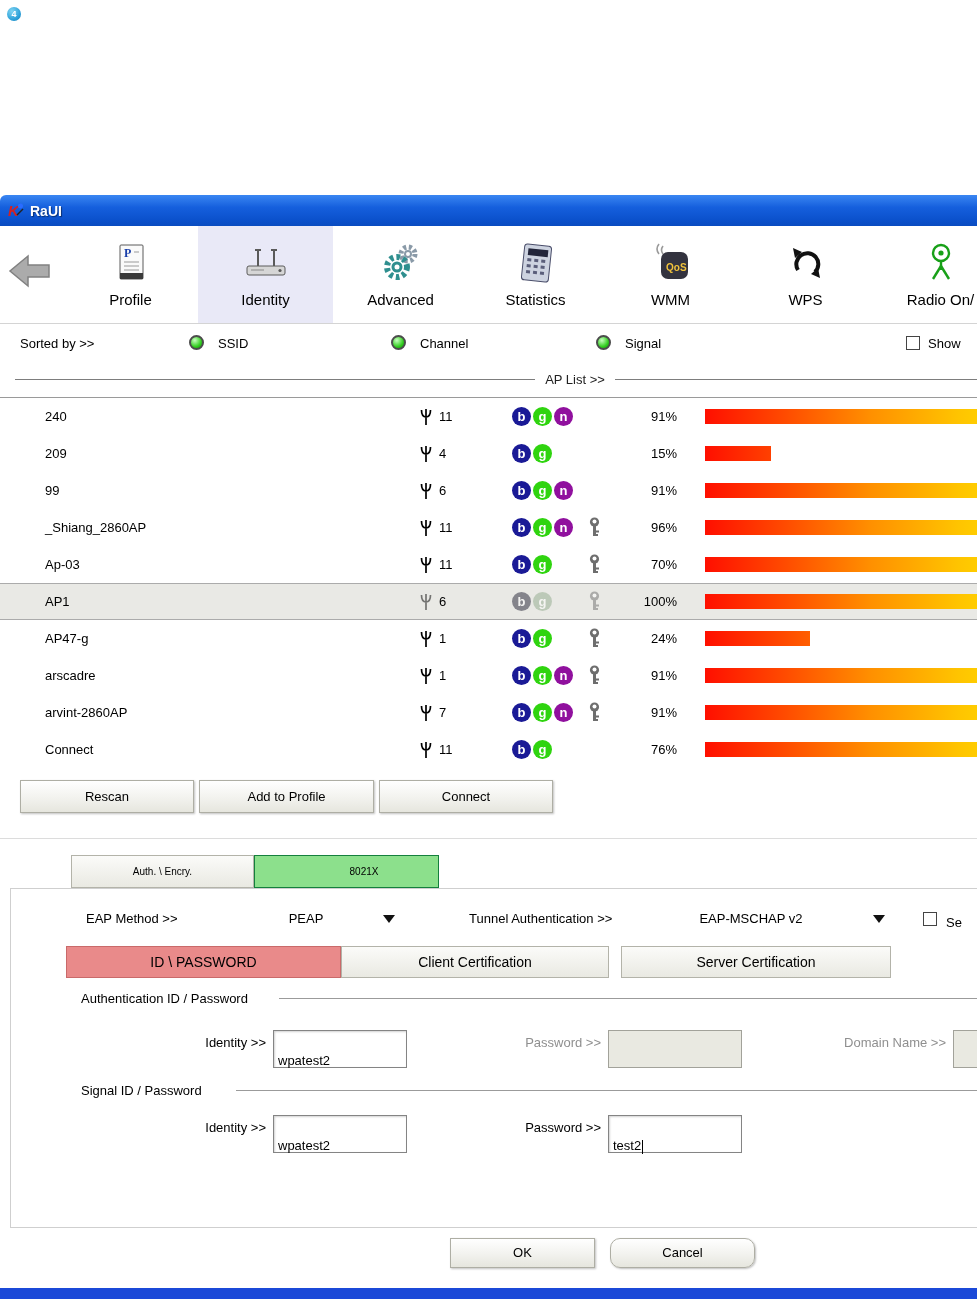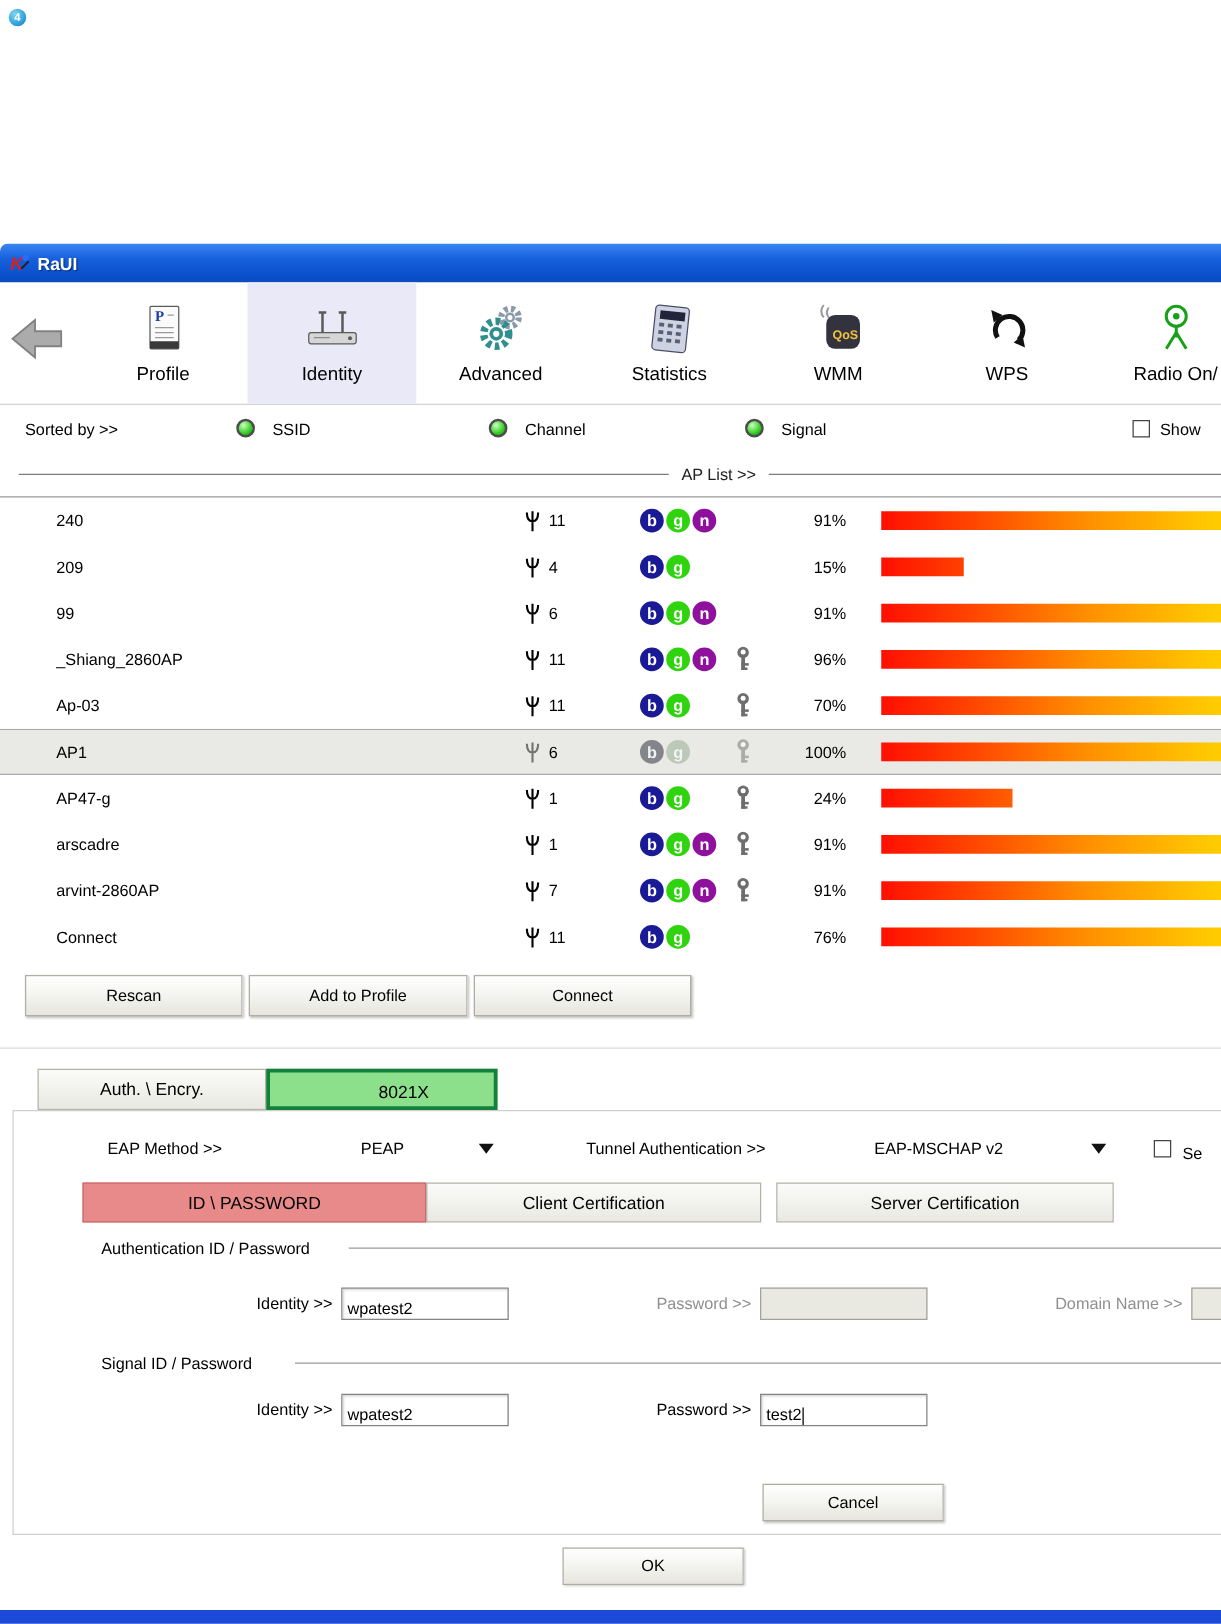--- a/index.html
+++ b/index.html
@@ -54,37 +54,37 @@
   .bar-track{position:absolute;left:705px;top:11px;width:437px;height:15px;}
   .bar-fill{display:block;height:100%;background-image:linear-gradient(to right,#ff0f00 0%,#ff4a00 18%,#ff9000 38%,#ffc400 58%,#ffea00 78%,#fffb3a 100%);
     background-size:437px 100%;background-repeat:no-repeat;}
 
   
   .btn{position:absolute;height:33px;background:linear-gradient(180deg,#ffffff 0%,#f2f2ee 55%,#e6e6de 100%);
     border:1px solid #aeaea4;box-shadow:1px 1px 2px rgba(0,0,0,.25);text-align:center;line-height:31px;font-size:13px;cursor:pointer;box-sizing:border-box;}
   .mid-divider{position:absolute;top:643px;left:0;right:0;border-top:1px solid #dcdcdc;}
 
   
-  .tab{position:absolute;height:33px;text-align:center;line-height:31px;font-size:14px;cursor:pointer;box-sizing:border-box;
-    background:linear-gradient(180deg,#fbfbf9,#e9e9e2);border:1px solid #b3b3a9;}
-  .tab.green{background:#8ce08c;border:3px solid #15803d;padding-left:35px;}
+  .tab{position:absolute;height:33px;text-align:center;line-height:31px;font-size:10px;cursor:pointer;box-sizing:border-box;
+    background:linear-gradient(180deg,#fbfbf9,#e9e9e2);border:1px solid #b3b3a9;margin-left:41px;}
+  .tab.green{background:#8ce08c;border:1px solid #15803d;padding-left:35px;}
 
   
   .panel{position:absolute;left:10px;top:693px;width:1130px;height:340px;border:1px solid #cfcfcf;box-sizing:border-box;background:#fff;}
   .panel .plbl{position:absolute;font-size:13px;line-height:16px;}
   .drop-arrow{position:absolute;width:0;height:0;border-left:6px solid transparent;border-right:6px solid transparent;border-top:8px solid #111;cursor:pointer;}
   .subtab{position:absolute;top:57px;height:32px;text-align:center;line-height:30px;font-size:14px;cursor:pointer;box-sizing:border-box;
     background:linear-gradient(180deg,#fbfbf9,#e9e9e2);border:1px solid #b3b3a9;}
   .subtab.red{background:#e98a8a;border:1px solid #c96a6a;}
   .group-title{position:absolute;font-size:13px;}
   .group-line{position:absolute;border-top:1px solid #9b9b9b;}
   .flabel{position:absolute;font-size:13px;line-height:26px;text-align:right;}
   .flabel.dis{color:#8f8f8f;}
   .field{position:absolute;height:26px;width:134px;background:#fff;border:1px solid #848484;box-shadow:inset 1px 1px 2px rgba(0,0,0,.18);
-    box-sizing:border-box;font-size:13px;line-height:24px;padding:4px 4px;cursor:text;}
+    box-sizing:border-box;font-size:13px;line-height:24px;padding:18px 4px;cursor:text;}
   .field.dis{background:#e9e9e1;border-color:#a2a29a;box-shadow:none;cursor:default;}
   .caret{display:inline-block;width:1px;height:14px;background:#000;vertical-align:middle;margin-left:1px;}
 
   .bottom-strip{position:absolute;left:0;bottom:0;right:0;height:11px;background:#1b49d8;}
 
   svg{display:block;}
 </style>
 </head>
 <body>
 
@@ -508,16 +508,16 @@
 
     <span class="flabel" style="left:100px;top:226px;width:155px;">Identity &gt;&gt;</span>
     <div class="field" style="left:262px;top:226px;"><span>wpatest2</span></div>
 
     <span class="flabel" style="left:420px;top:226px;width:170px;">Password &gt;&gt;</span>
     <div class="field" style="left:597px;top:226px;"><span>test2</span><span class="caret"></span></div>
 
   </div>
 
   <div class="btn" style="left:450px;top:1043px;width:145px;height:30px;line-height:28px;">OK</div>
-  <div class="btn" style="left:610px;top:992px;width:145px;height:30px;line-height:28px;">Cancel</div>
+  <div class="btn" style="left:610px;top:1043px;width:145px;height:30px;line-height:28px;border-radius:10px;">Cancel</div>
 
   <div class="bottom-strip"></div>
 </div>
 
 </body></html>

